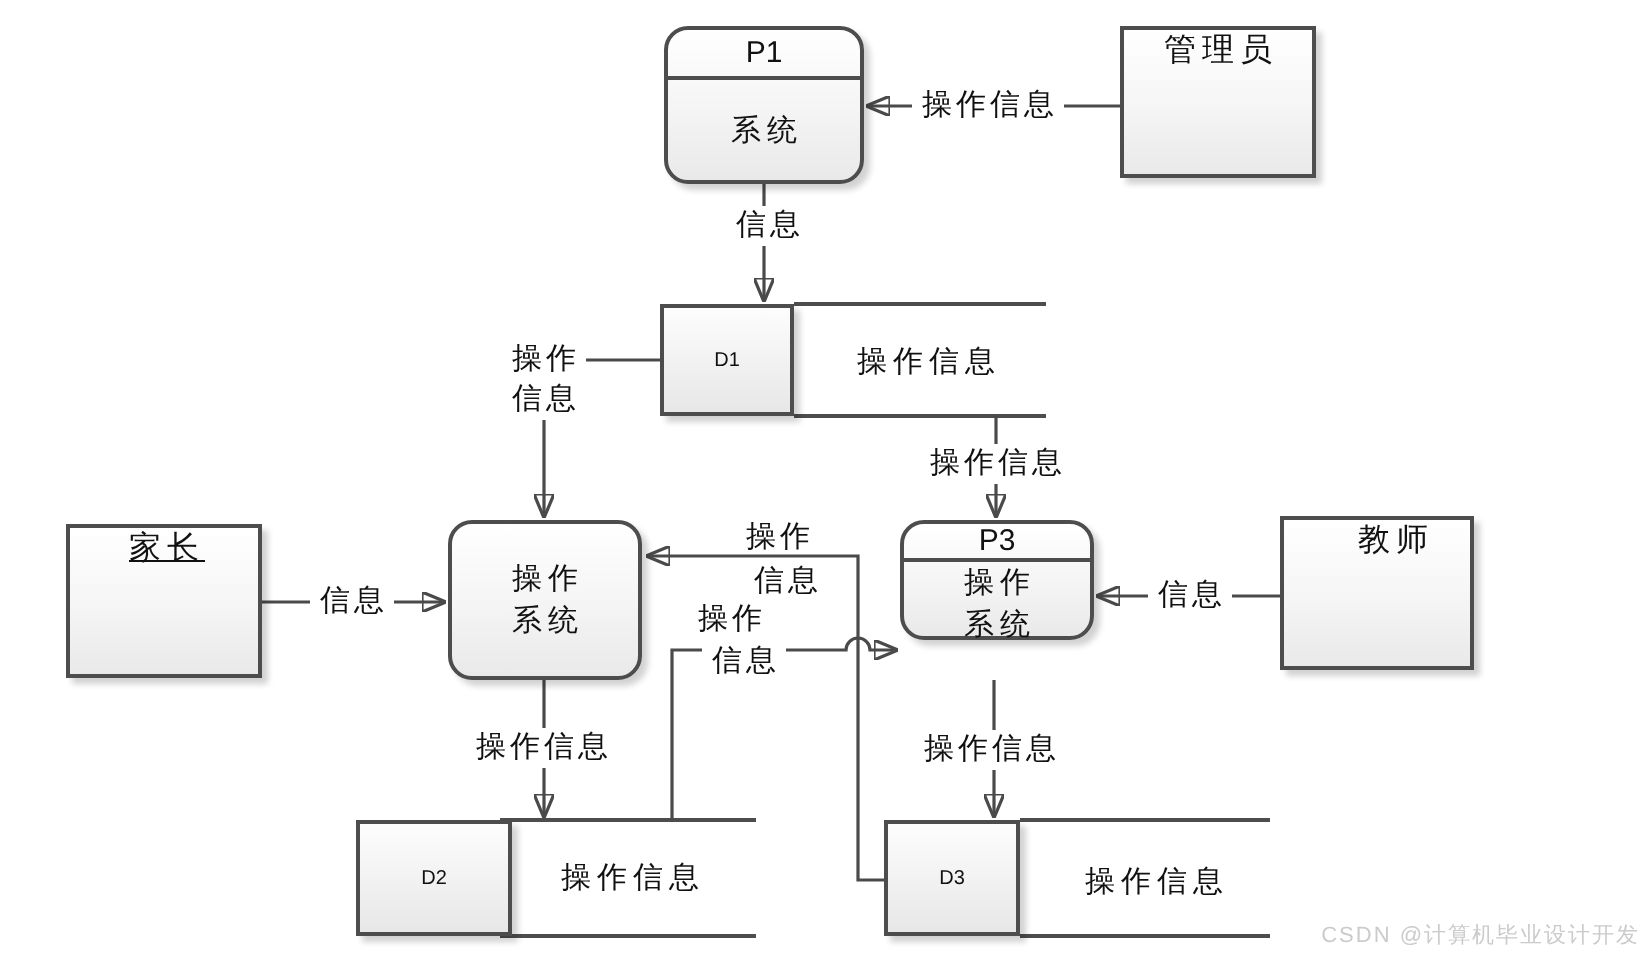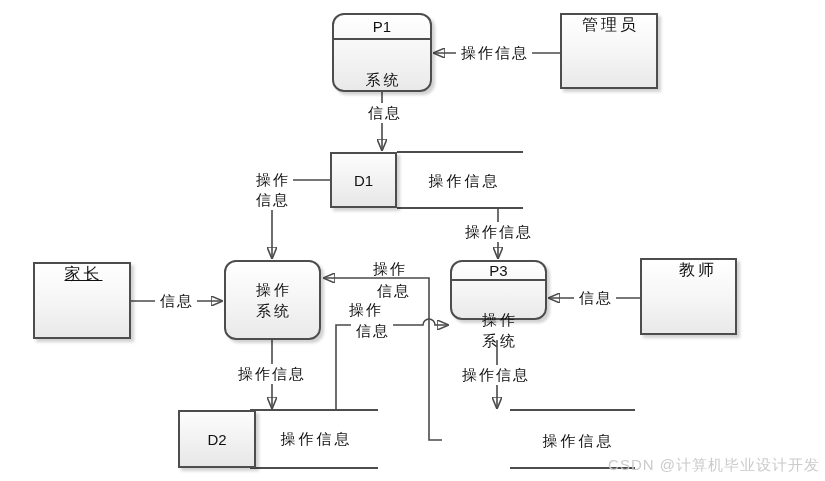--- a/index.html
+++ b/index.html
@@ -22,53 +22,53 @@
     background: linear-gradient(180deg, #ffffff 0%, #f5f5f5 55%, #e9e9e9 100%);
     box-shadow: 3px 3px 3px rgba(0,0,0,0.18);
     display: flex; justify-content: center;
     font-size: 16px; letter-spacing: 3px; text-indent: 3px;
   }
   .process {
     position: absolute; box-sizing: border-box;
     border: 2px solid #4d4d4d; border-radius: 12px;
     background: linear-gradient(180deg, #ffffff 0%, #f4f4f4 55%, #e9e9e9 100%);
     box-shadow: 3px 3px 3px rgba(0,0,0,0.18);
-    display: flex; flex-direction: column; gap: 28px;
+    display: flex; flex-direction: column;
   }
   .process-header {
     height: 23px; border-bottom: 2px solid #4d4d4d;
     display: flex; align-items: center; justify-content: center;
     font-size: 15px;
   }
   .process-body {
     flex: 1; display: flex; flex-direction: column;
     align-items: center; justify-content: center;
     font-size: 15px; letter-spacing: 3px; text-indent: 3px; line-height: 21px;
   }
   .store-key {
     position: absolute; box-sizing: border-box;
     border: 2px solid #4d4d4d;
     background: linear-gradient(180deg, #fdfdfd 0%, #f1f1f1 55%, #e7e7e7 100%);
     box-shadow: 3px 3px 3px rgba(0,0,0,0.18);
     display: flex; align-items: center; justify-content: center;
-    font-size: 15px;
+    font-size: 10px;
   }
   .store-name {
     position: absolute; transform: translate(-50%, -50%);
     font-size: 15px; letter-spacing: 3px; text-indent: 3px; white-space: nowrap;
   }
   .flow-label {
     position: absolute; transform: translate(-50%, -50%);
     font-size: 15px; letter-spacing: 2px; text-indent: 2px;
     white-space: nowrap; text-align: center; line-height: 20px;
   }
   .flow-label.bg { background: #ffffff; padding: 0 3px; }
   .watermark {
     position: absolute; right: 5px; bottom: 6px;
-    font-size: 15px; color: #cbcbcb; letter-spacing: 1px;
+    font-size: 11px; color: #cbcbcb; letter-spacing: 1px;
   }
 </style>
 </head>
 <body>
 
 <div class="canvas">
 
   <svg class="wires" viewBox="0 0 825 481">
     <defs>
       <marker id="arrow" viewBox="0 0 12 10" refX="11" refY="5" markerWidth="12" markerHeight="10" markerUnits="userSpaceOnUse" orient="auto">
@@ -125,20 +125,21 @@
       <div>系统</div>
     </div>
   </div>
 
   <div class="store-key" style="left:330px; top:152px; width:67px; height:56px;">D1</div>
   <div class="store-name" style="left:463px; top:181px;">操作信息</div>
 
   <div class="store-key" style="left:178px; top:410px; width:78px; height:58px;">D2</div>
   <div class="store-name" style="left:315px; top:439px;">操作信息</div>
 
+  <div class="store-key" style="left:442px; top:410px; width:68px; height:58px;">D3</div>
   <div class="store-name" style="left:577px; top:441px;">操作信息</div>
 
   <div class="flow-label bg" style="left:494px; top:53px;">操作信息</div>
   <div class="flow-label bg" style="left:384px; top:113px;">信息</div>
 
   <div class="flow-label bg" style="left:272px; top:190px;">
     <div>操作</div>
     <div>信息</div>
   </div>
 

